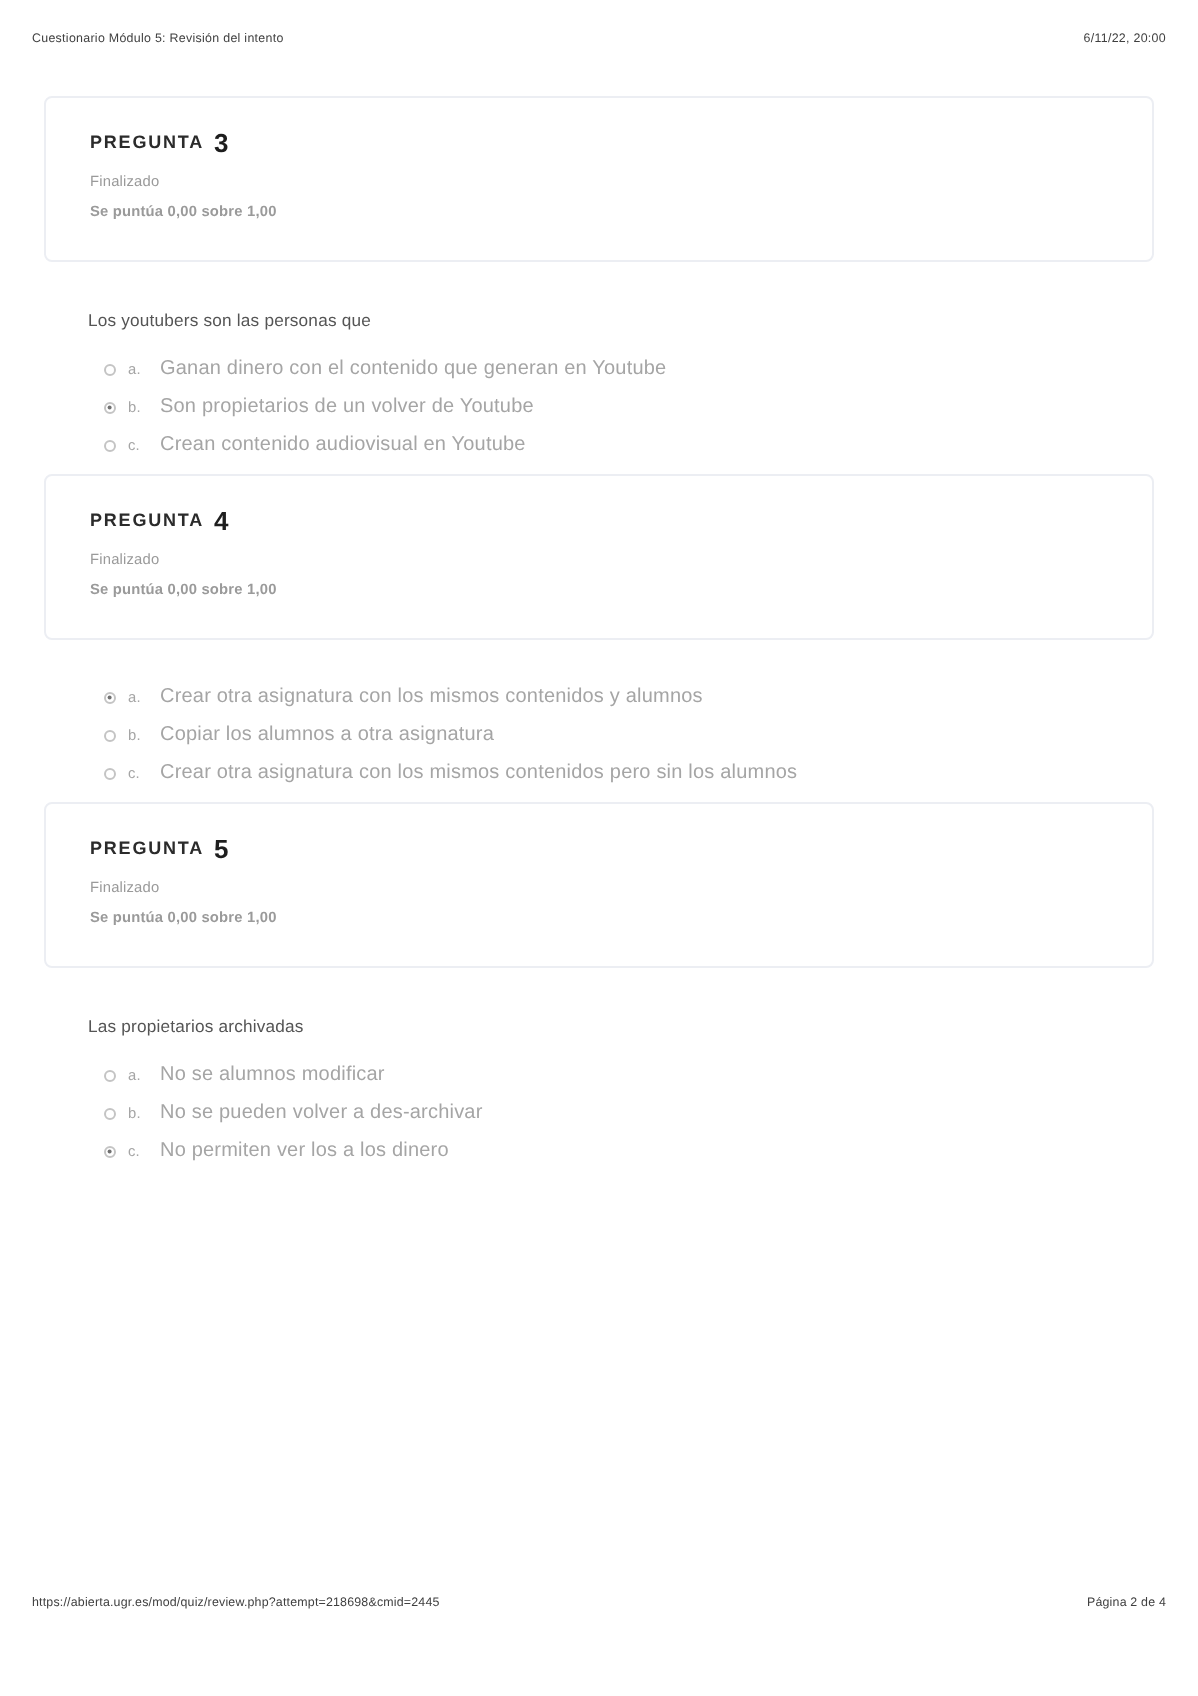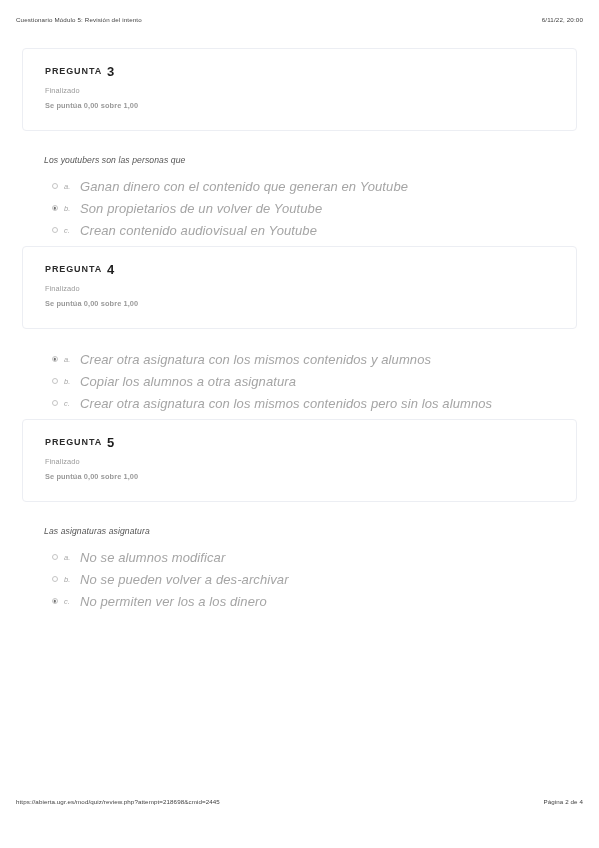--- a/index.html
+++ b/index.html
@@ -95,21 +95,20 @@
     margin: 0;
     line-height: 1;
     letter-spacing: 0.1px;
     font-weight: bold;
   }
 
   
   .q-body {
     padding: 24px 22px 0 22px;
     box-sizing: border-box;
-    font-style: italic;
   }
   .q-text {
     font-size: 8.6px;
     color: #555555;
     margin: 0 0 14px 0;
     letter-spacing: 0.1px;
     line-height: 1.3;
   }
   .answers {
     margin: 0;
@@ -145,21 +144,21 @@
     transform: translate(-50%, -50%);
   }
   .answer-letter {
     font-size: 7.4px;
     color: #a5a5a5;
     width: 10px;
     flex: 0 0 auto;
     letter-spacing: 0.1px;
   }
   .answer-text {
-    font-size: 13px;
+    font-size: 10px;
     color: #a5a5a5;
     letter-spacing: 0.1px;
     white-space: nowrap;
   }
 
   
   .page-footer {
     position: absolute;
     bottom: 40px;
     left: 0;
@@ -255,21 +254,21 @@
     <div class="question-block">
       <div class="q-card">
         <div class="q-card-title">
           <span>PREGUNTA</span>
           <span class="q-num">5</span>
         </div>
         <div class="q-state">Finalizado</div>
         <div class="q-mark">Se puntúa 0,00 sobre 1,00</div>
       </div>
       <div class="q-body">
-        <p class="q-text">Las asignaturas asignatura</p>
+        <p class="q-text">Las propietarios archivadas</p>
         <ul class="answers">
           <li class="answer-row">
             <span class="radio"></span>
             <span class="answer-letter">a.</span>
             <span class="answer-text">No se alumnos modificar</span>
           </li>
           <li class="answer-row">
             <span class="radio"></span>
             <span class="answer-letter">b.</span>
             <span class="answer-text">No se pueden volver a des-archivar</span>

